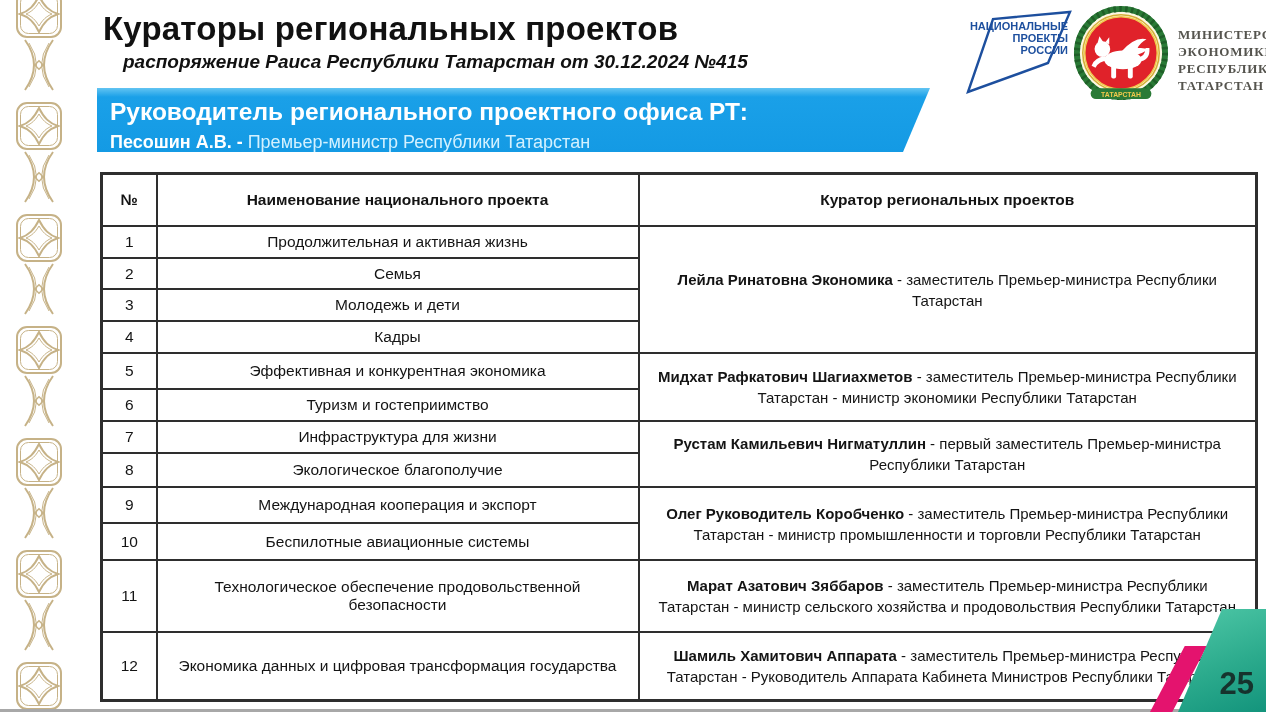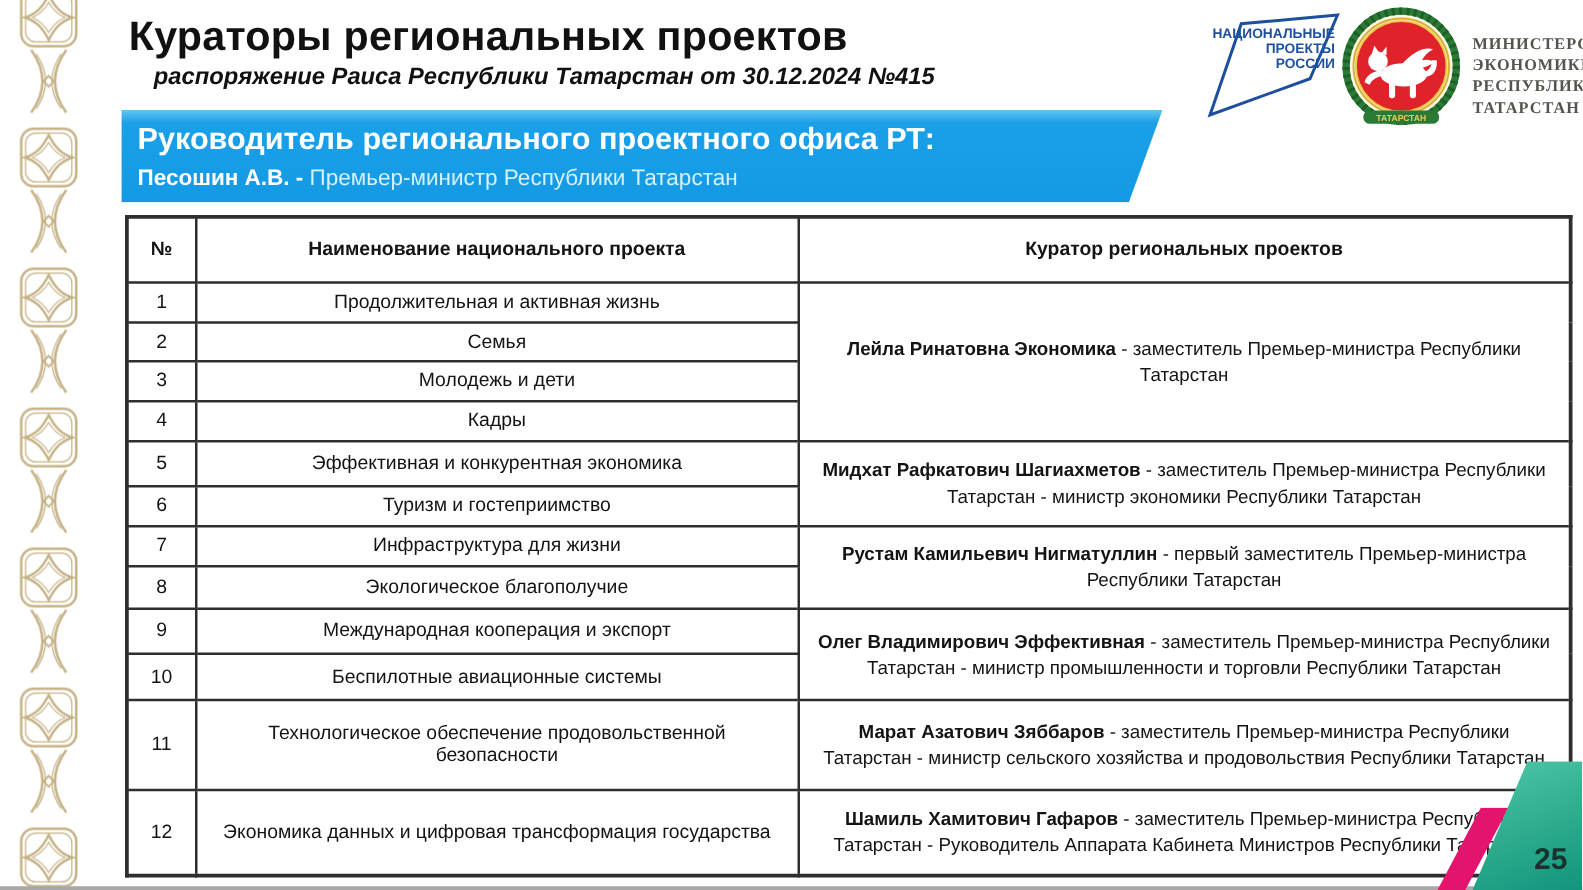--- a/index.html
+++ b/index.html
@@ -15,21 +15,21 @@
   .header-text{position:absolute;left:103px;top:10px;width:850px;}
   .slide-title{font-size:33px;font-weight:bold;letter-spacing:.2px;line-height:1.15;margin:0;color:#111;}
   .slide-subtitle{font-size:19px;font-weight:bold;font-style:italic;margin:3px 0 0 20px;color:#111;}
   .logo-np{position:absolute;left:963px;top:8px;width:114px;height:92px;}
   .emblem{position:absolute;left:1072px;top:4px;width:98px;height:100px;}
   .ministry{position:absolute;left:1178px;top:26px;width:110px;
     font-family:"Liberation Serif","DejaVu Serif",serif;
     font-size:13px;font-weight:600;color:#55544e;letter-spacing:.8px;line-height:17px;}
   
   .banner{
-    position:absolute;left:97px;top:88px;width:833px;height:74px;
+    position:absolute;left:97px;top:88px;width:833px;height:64px;
     background:linear-gradient(180deg,#62c4f2 0,#1aa0e8 14%,#149ae4 100%);
     clip-path:polygon(0 0,100% 0,calc(100% - 27px) 100%,0 100%);
     padding:9px 0 0 13px;box-sizing:border-box;
   }
   .banner .l1{font-size:24.5px;font-weight:bold;color:#ffffff;line-height:30px;}
   .banner .l2{font-size:18px;line-height:30px;}
   .banner .l2 .b{font-weight:bold;color:#ffffff;}
   .banner .l2 .r{font-weight:normal;color:#d3f1ff;}
   
   table.main{
@@ -53,21 +53,21 @@
     background:#e4136e;
     clip-path:polygon(61% 0,100% 0,39% 100%,0 100%);
   }
   .corner-teal{
     position:absolute;left:1178px;top:609px;width:88px;height:103px;
     background:linear-gradient(160deg,#4fc8a7 0%,#2cab8d 55%,#13947c 100%);
     clip-path:polygon(50% 0,100% 0,100% 100%,0 100%);
   }
   .page-num{
     position:absolute;right:12px;bottom:10px;
-    font-size:24px;font-weight:bold;color:#16332d;
+    font-size:31px;font-weight:bold;color:#16332d;
   }
 </style>
 </head>
 <body>
 
 <div class="ornament">
   <svg width="70" height="712" xmlns="http://www.w3.org/2000/svg">
     <defs>
       <pattern id="orn" x="0" y="-18" width="66" height="112" patternUnits="userSpaceOnUse">
         <g fill="none" stroke="#c6b287">
@@ -189,41 +189,41 @@
     </td>
   </tr>
   <tr style="height:34px">
     <td class="num">8</td>
     <td>Экологическое благополучие</td>
   </tr>
   <tr style="height:36px">
     <td class="num">9</td>
     <td>Международная кооперация и экспорт</td>
     <td class="cur" rowspan="2">
-      <span class="cn">Олег Владимирович Эффективная</span>
+      <span class="cn">Олег Руководитель Коробченко</span>
       <span>- заместитель Премьер-министра Республики Татарстан - министр промышленности и торговли Республики Татарстан</span>
     </td>
   </tr>
   <tr style="height:37px">
     <td class="num">10</td>
     <td>Беспилотные авиационные системы</td>
   </tr>
   <tr style="height:72px">
     <td class="num">11</td>
     <td>Технологическое обеспечение продовольственной безопасности</td>
     <td class="cur">
       <span class="cn">Марат Азатович Зяббаров</span>
       <span>- заместитель Премьер-министра Республики Татарстан - министр сельского хозяйства и продовольствия Республики Татарстан</span>
     </td>
   </tr>
   <tr style="height:68px">
     <td class="num">12</td>
     <td>Экономика данных и цифровая трансформация государства</td>
     <td class="cur">
-      <span class="cn">Шамиль Хамитович Гафаров</span>
+      <span class="cn">Шамиль Хамитович Аппарата</span>
       <span>- заместитель Премьер-министра Республики Татарстан - Руководитель Аппарата Кабинета Министров Республики Татарстан</span>
     </td>
   </tr>
 </tbody>
   </table>
 
 <div class="bottom-line"></div>
 <div class="corner-pink"></div>
 <div class="corner-teal">
   <span class="page-num">25</span>

